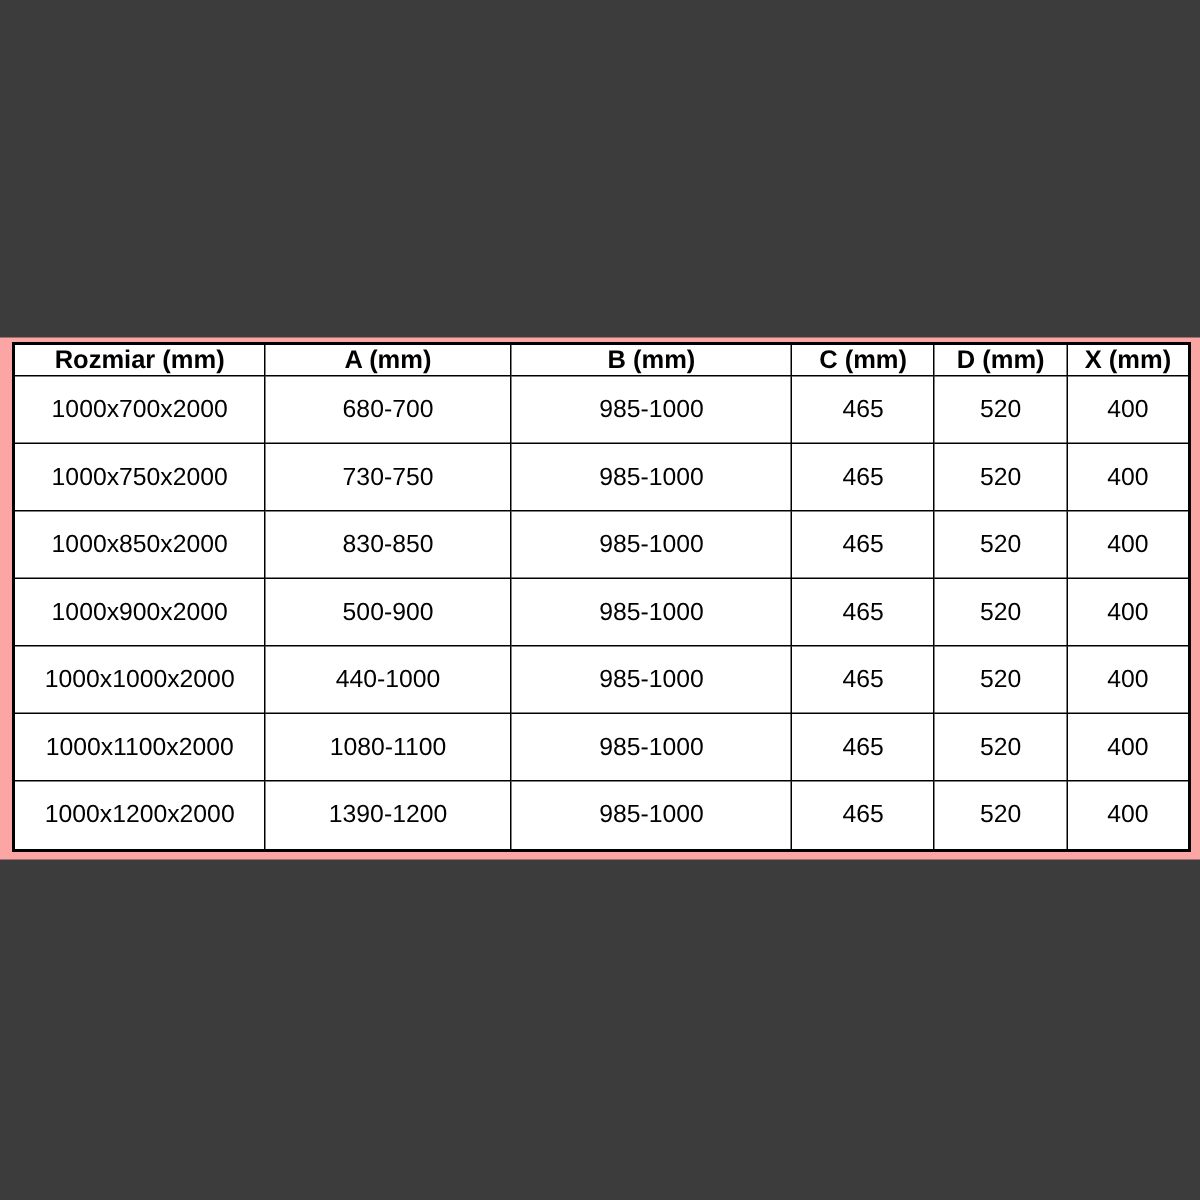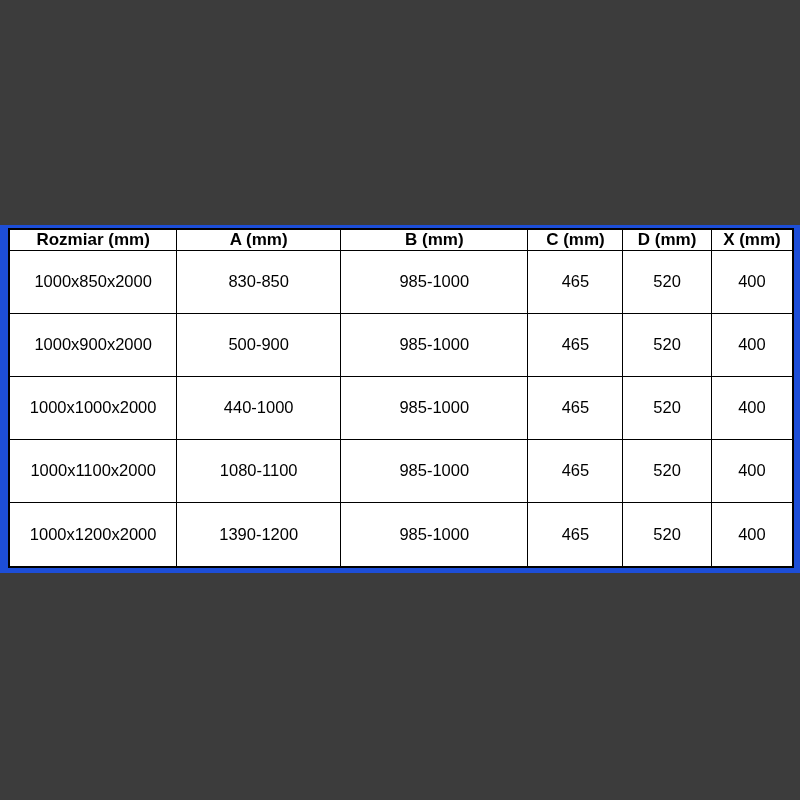--- a/index.html
+++ b/index.html
@@ -17,21 +17,21 @@
   .stage {
     position: absolute;
     inset: 0;
   }
   .panel {
     position: absolute;
     left: 0;
     top: 225px;
     width: 800px;
     height: 348px;
-    background: #1d4ed8;
+    background: #fca5a5;
   }
   table.size-table {
     position: absolute;
     left: 8px;
     top: 3px;
     width: 786px;
     height: 340px;
     border-collapse: collapse;
     table-layout: fixed;
     border: 2.5px solid #000000;
@@ -75,20 +75,36 @@
           <th>Rozmiar (mm)</th>
           <th>A (mm)</th>
           <th>B (mm)</th>
           <th>C (mm)</th>
           <th>D (mm)</th>
           <th>X (mm)</th>
         </tr>
       </thead>
       <tbody>
         <tr>
+          <td>1000x700x2000</td>
+          <td>680-700</td>
+          <td>985-1000</td>
+          <td>465</td>
+          <td>520</td>
+          <td>400</td>
+        </tr>
+        <tr>
+          <td>1000x750x2000</td>
+          <td>730-750</td>
+          <td>985-1000</td>
+          <td>465</td>
+          <td>520</td>
+          <td>400</td>
+        </tr>
+        <tr>
           <td>1000x850x2000</td>
           <td>830-850</td>
           <td>985-1000</td>
           <td>465</td>
           <td>520</td>
           <td>400</td>
         </tr>
         <tr>
           <td>1000x900x2000</td>
           <td>500-900</td>

